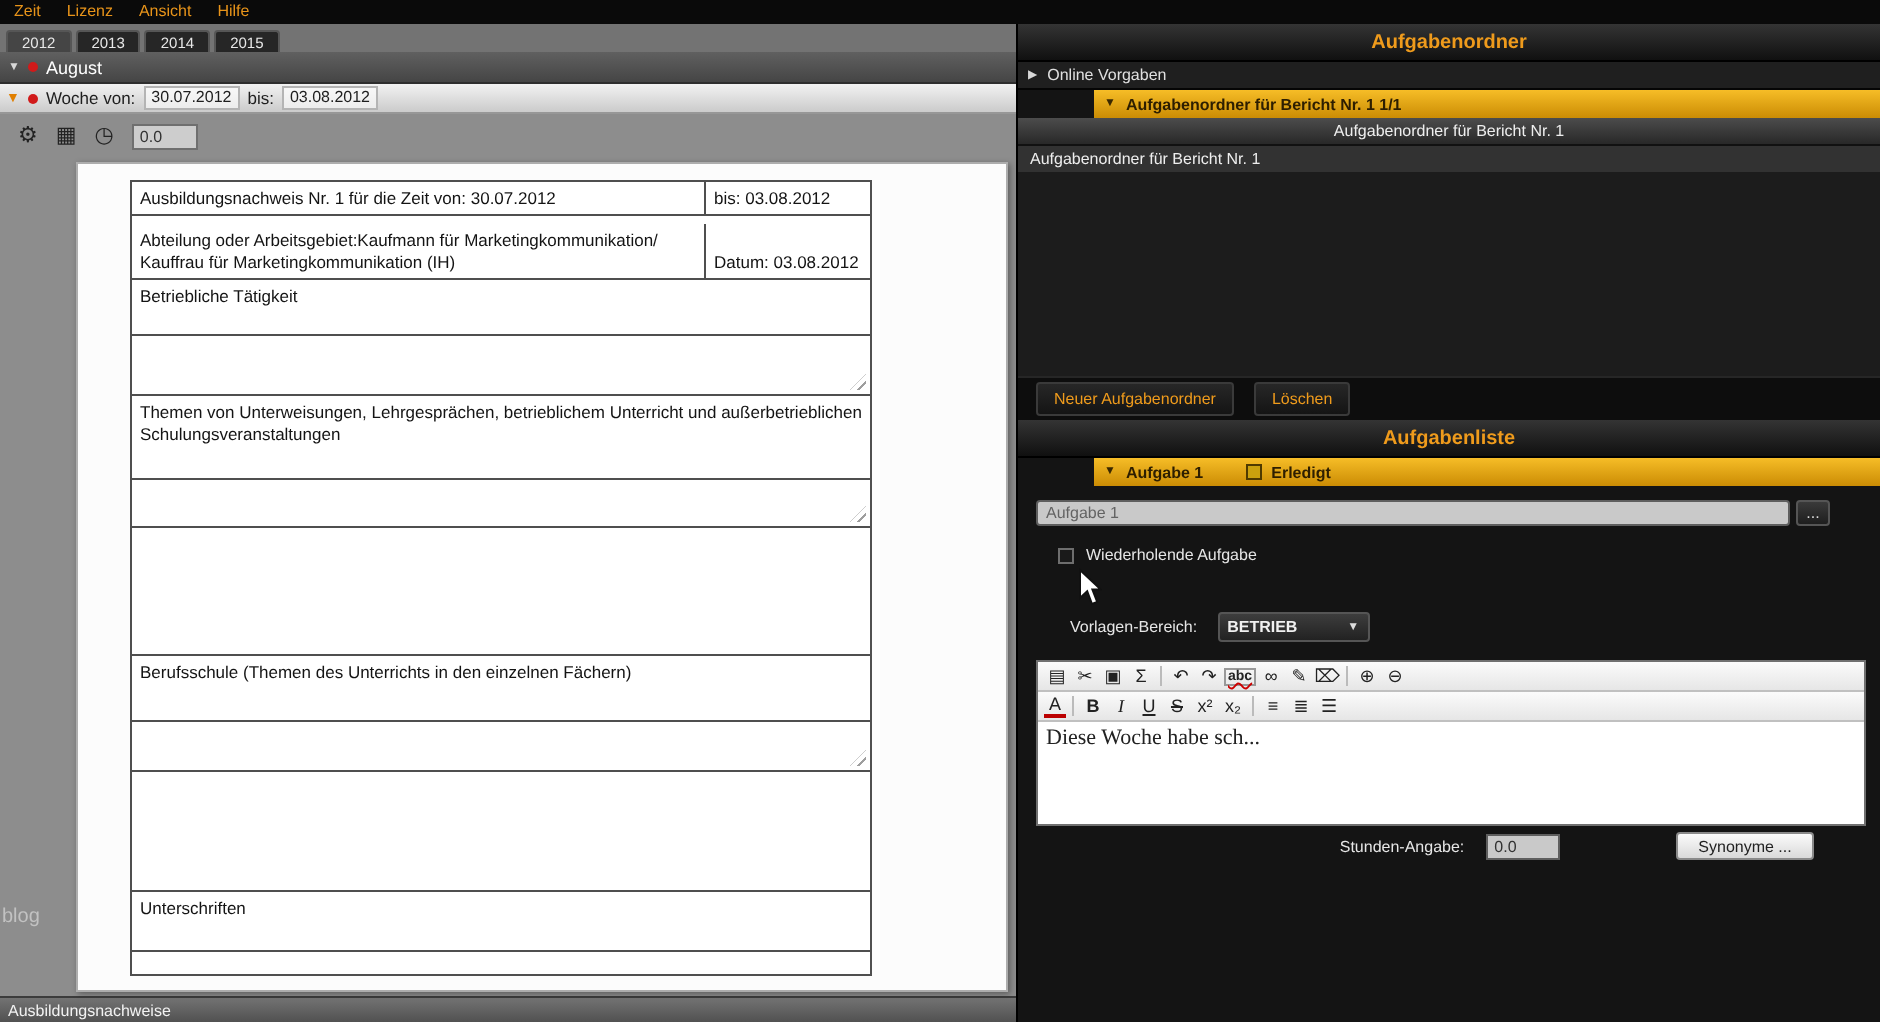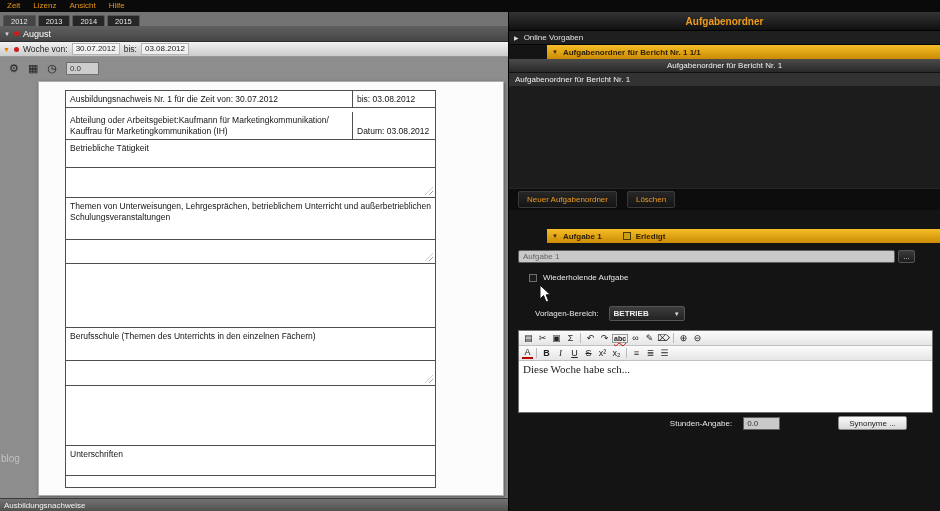--- a/index.html
+++ b/index.html
@@ -193,20 +193,21 @@
 
       <div class="folder-area"></div>
       <div class="folder-col-header">Aufgabenordner für Bericht Nr. 1</div>
       <div class="folder-item">Aufgabenordner für Bericht Nr. 1</div>
 
       <div class="rp-buttons">
         <button class="rp-btn">Neuer Aufgabenordner</button>
         <button class="rp-btn">Löschen</button>
       </div>
 
+      <div class="rp-title t-tasks">Aufgabenliste</div>
 
       <div class="gold-row g-task">
         <span class="tri dark">▼</span>
         <span>Aufgabe 1</span>
         <span class="cb gold-cb"></span>
         <span>Erledigt</span>
       </div>
 
       <input class="task-name-input" value="Aufgabe 1" style="">
       <button class="dots-btn">...</button>

